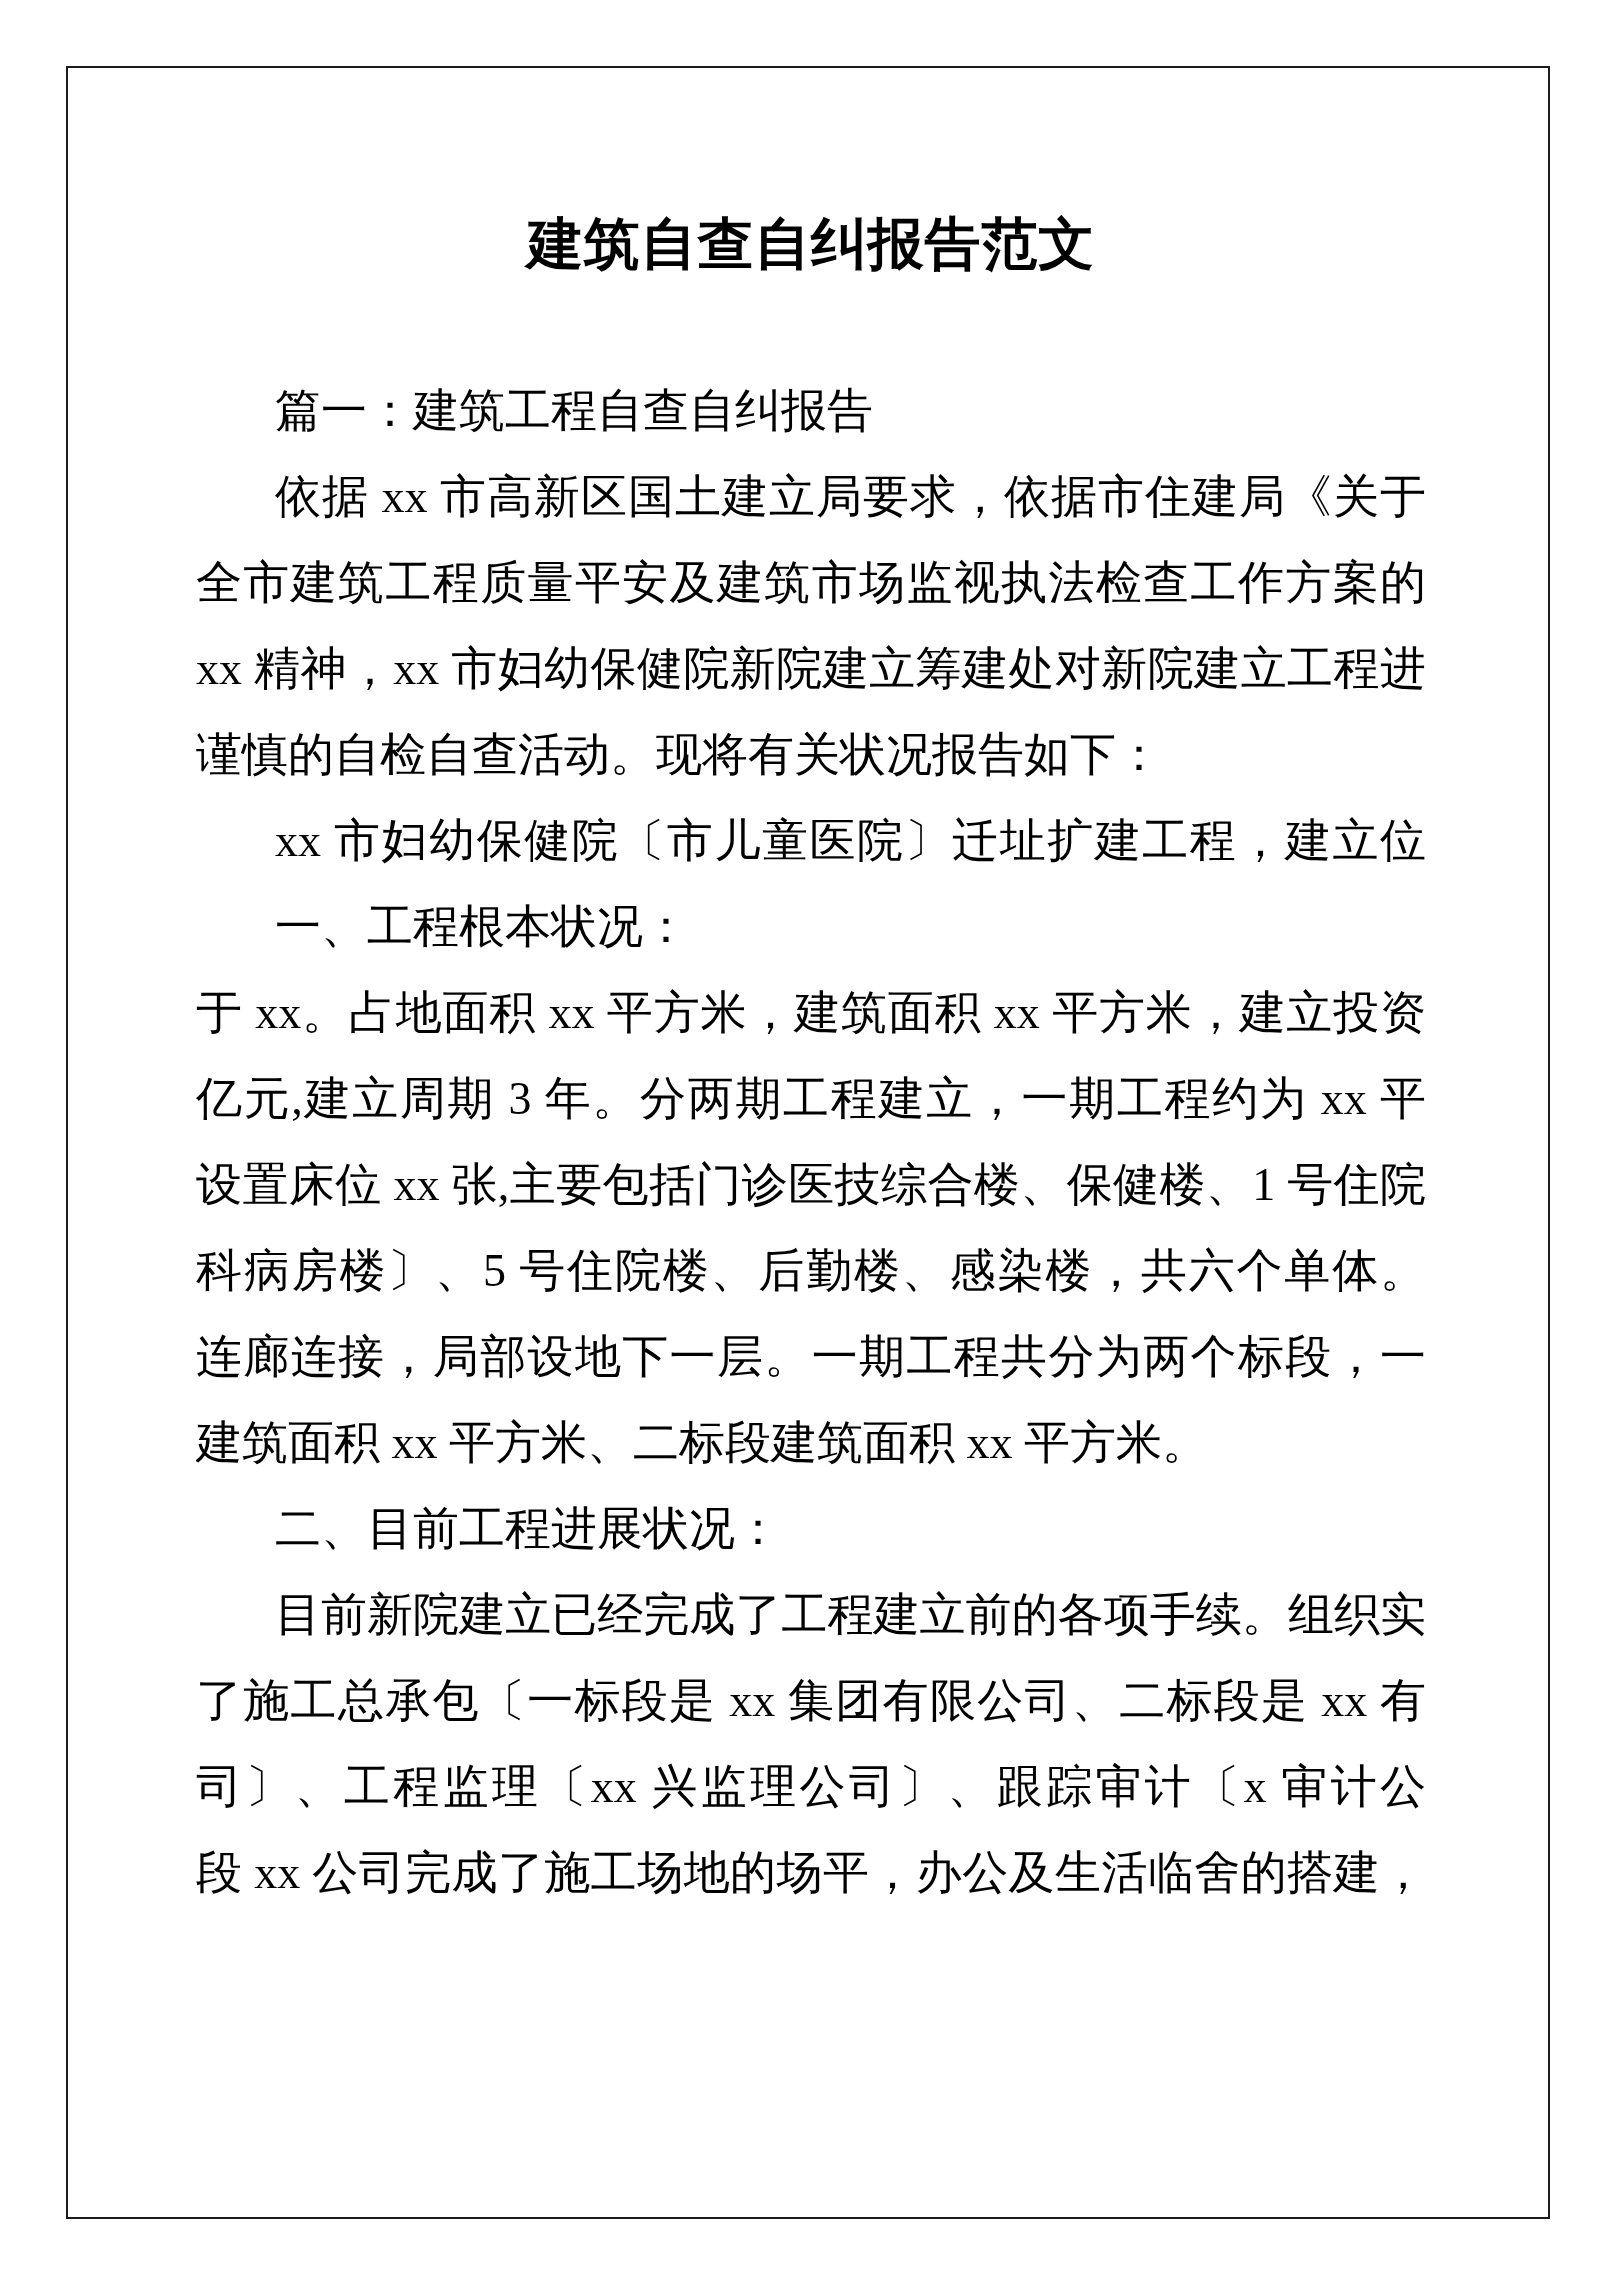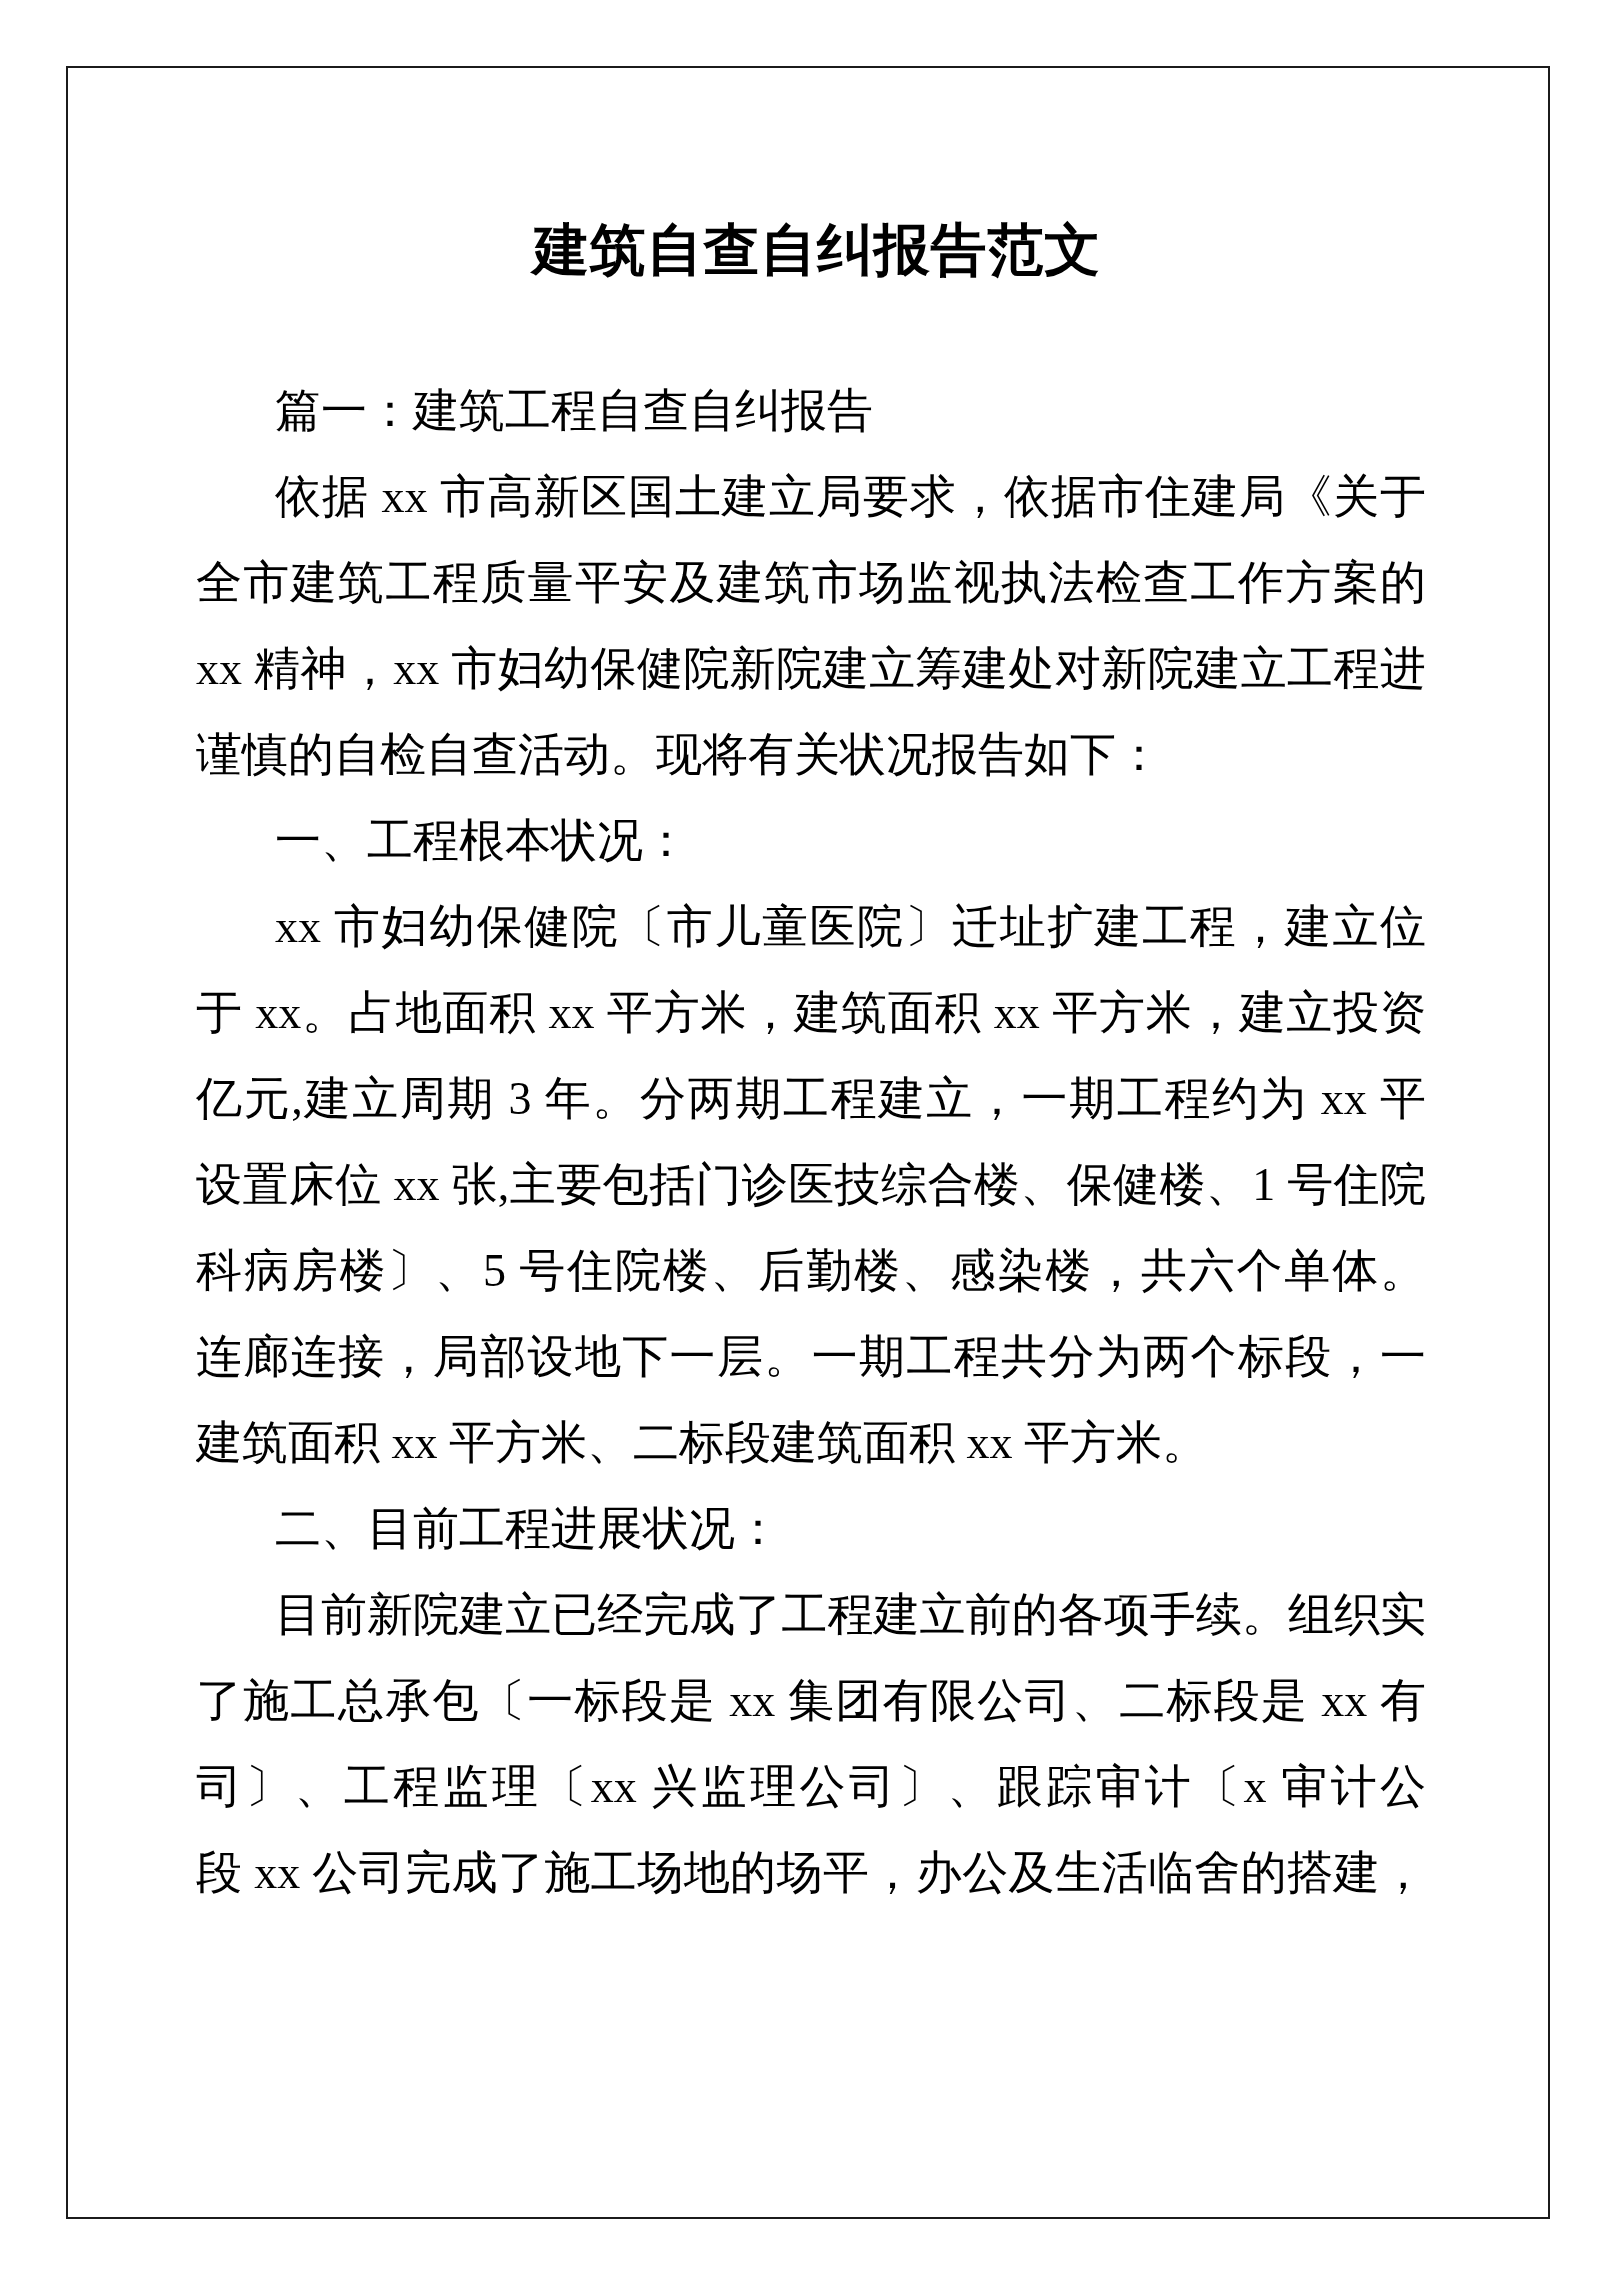--- a/index.html
+++ b/index.html
@@ -18,21 +18,21 @@
     position: absolute;
     left: 66px;
     top: 66px;
     width: 1484px;
     height: 2153px;
     box-sizing: border-box;
     border: 2.5px solid #1b1b1b;
     background: #ffffff;
   }
   .doc-title {
-    margin: 9px;
+    margin: 3px;
     position: absolute;
     top: 135px;
     left: 0;
     width: 100%;
     text-align: center;
     font-size: 56px;
     font-weight: bold;
     line-height: 76px;
     letter-spacing: 0.8px;
     color: #000000;
@@ -64,22 +64,22 @@
 <body>
 
 <div class="page-frame">
   <h1 class="doc-title">建筑自查自纠报告范文</h1>
   <div class="doc-body">
       <div class="line indent">篇一：建筑工程自查自纠报告</div>
       <div class="line indent justify">依据 xx 市高新区国土建立局要求，依据市住建局《关于印发</div>
       <div class="line justify">全市建筑工程质量平安及建筑市场监视执法检查工作方案的通知》</div>
       <div class="line justify">xx 精神，xx 市妇幼保健院新院建立筹建处对新院建立工程进展了</div>
       <div class="line">谨慎的自检自查活动。现将有关状况报告如下：</div>
+      <div class="line indent justify">xx 市妇幼保健院〔市儿童医院〕迁址扩建工程，建立位置位</div>
       <div class="line indent">一、工程根本状况：</div>
-      <div class="line indent justify">xx 市妇幼保健院〔市儿童医院〕迁址扩建工程，建立位置位</div>
       <div class="line justify">于 xx。占地面积 xx 平方米，建筑面积 xx 平方米，建立投资约 xx</div>
       <div class="line justify">亿元,建立周期 3 年。分两期工程建立，一期工程约为 xx 平方米。</div>
       <div class="line justify">设置床位 xx 张,主要包括门诊医技综合楼、保健楼、1 号住院楼〔儿</div>
       <div class="line justify">科病房楼〕、5 号住院楼、后勤楼、感染楼，共六个单体。局部有</div>
       <div class="line justify">连廊连接，局部设地下一层。一期工程共分为两个标段，一标段</div>
       <div class="line">建筑面积 xx 平方米、二标段建筑面积 xx 平方米。</div>
       <div class="line indent">二、目前工程进展状况：</div>
       <div class="line indent justify">目前新院建立已经完成了工程建立前的各项手续。组织实施</div>
       <div class="line justify">了施工总承包〔一标段是 xx 集团有限公司、二标段是 xx 有限公</div>
       <div class="line justify">司〕、工程监理〔xx 兴监理公司〕、跟踪审计〔x 审计公司、xx 联</div>

